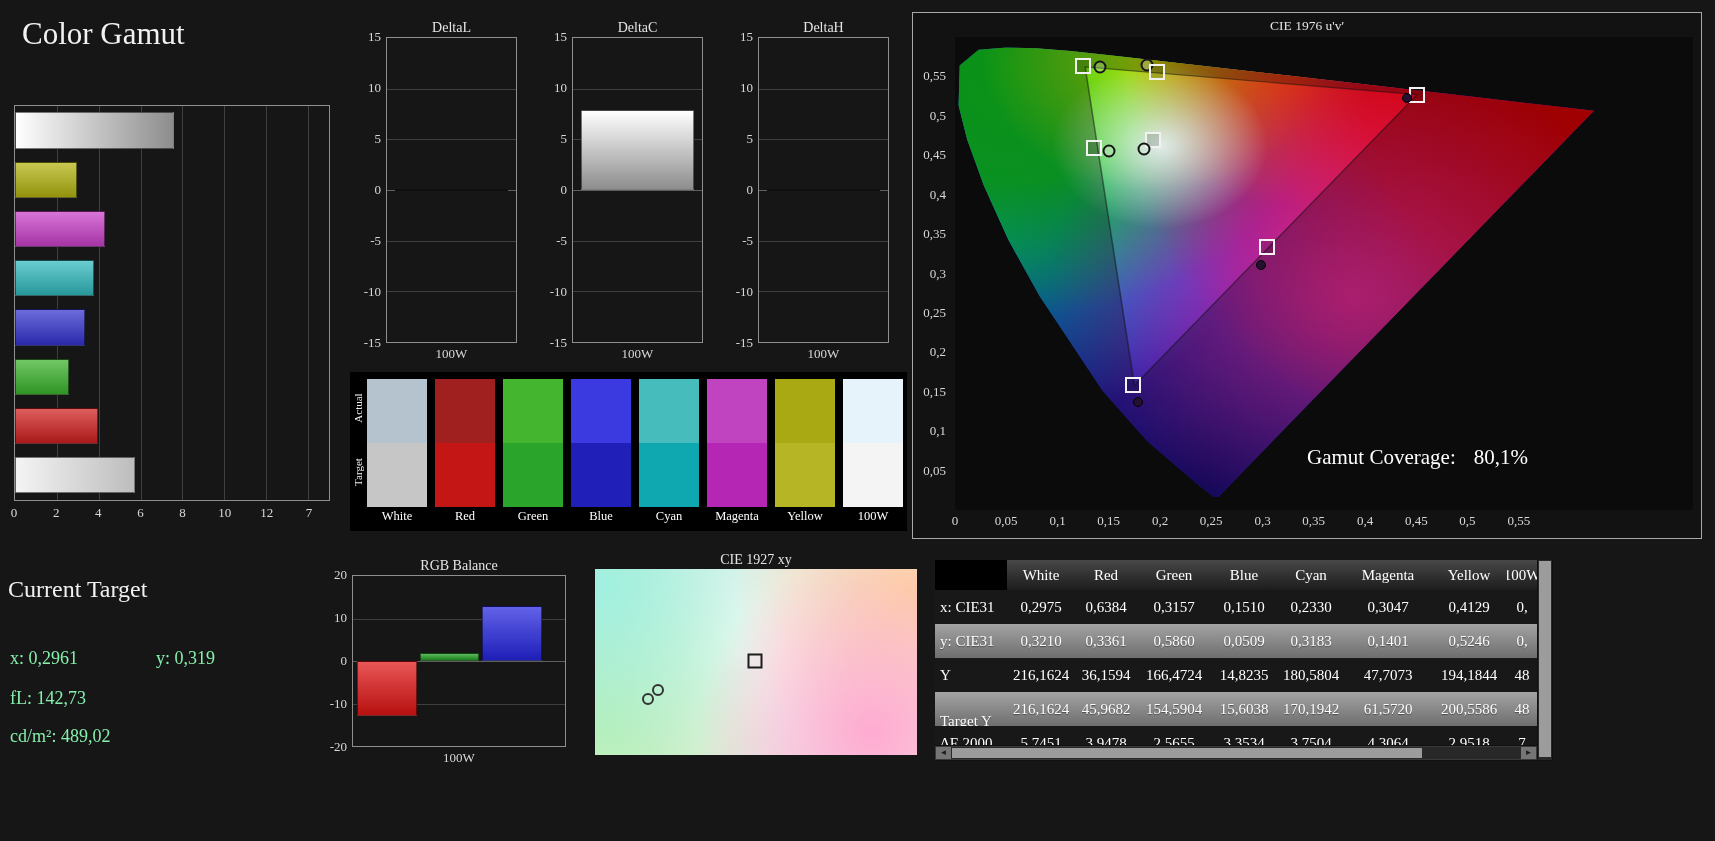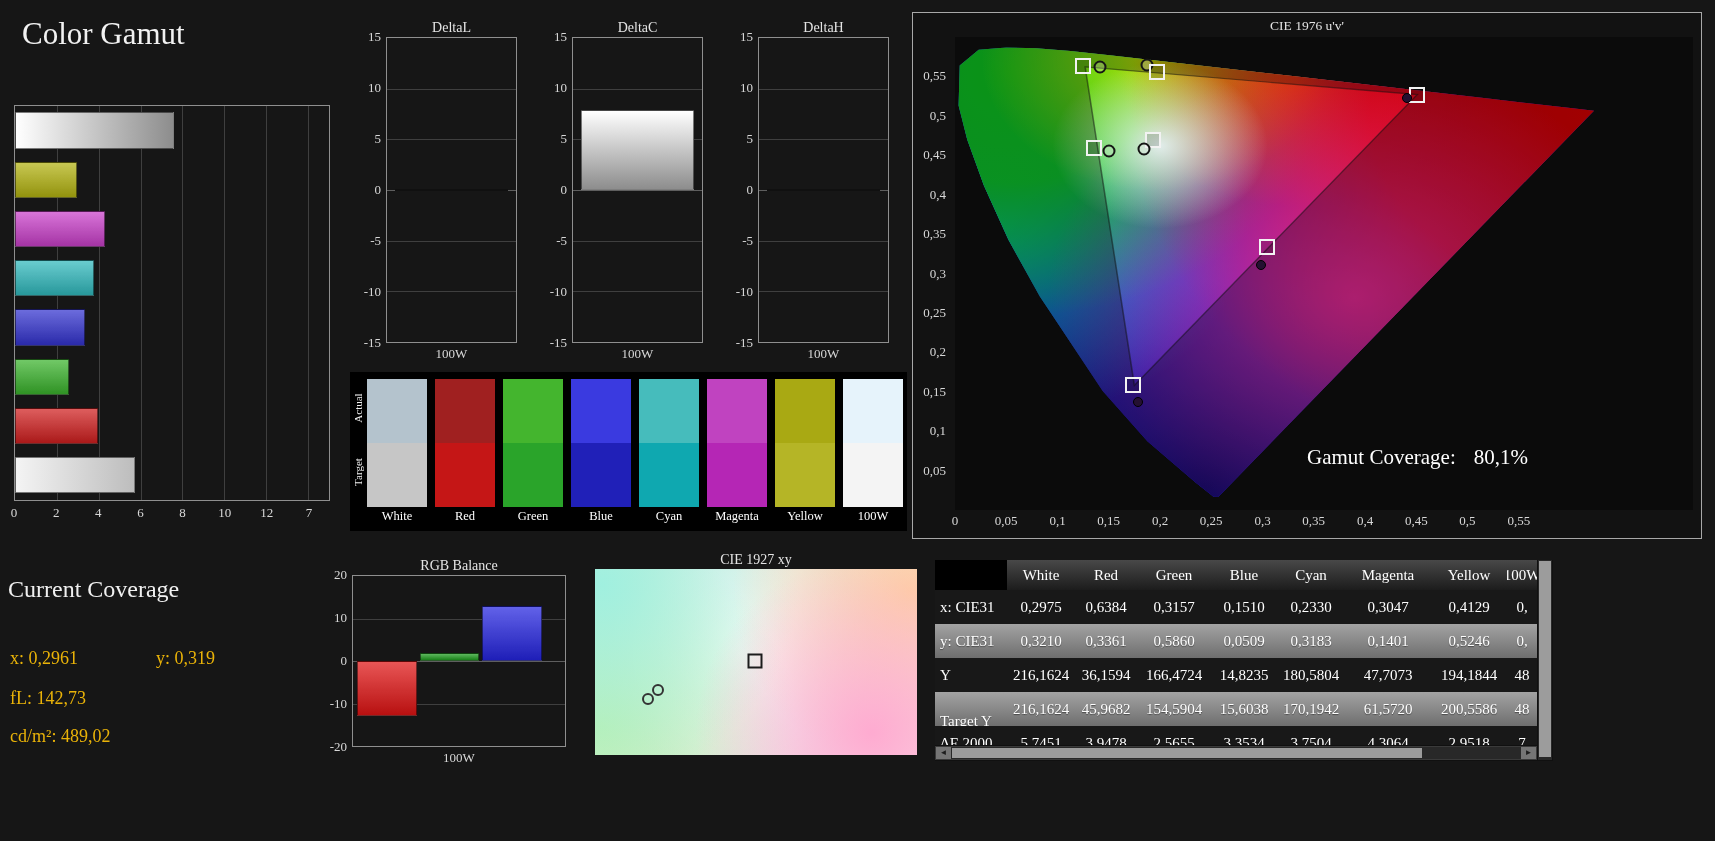--- a/index.html
+++ b/index.html
@@ -15,21 +15,21 @@
   .hbar{position:absolute;left:0;height:9.2%;box-sizing:border-box;border:1px solid rgba(0,0,0,0.5);z-index:2;}
   .vbar{position:absolute;box-sizing:border-box;border:1px solid rgba(0,0,0,0.5);z-index:2;}
   .tick-label{position:absolute;top:0;transform:translateX(-50%);font-size:13px;color:#d8d8d8;white-space:nowrap;}
   .ytick{position:absolute;right:5px;transform:translateY(-50%);font-size:13px;color:#d8d8d8;white-space:nowrap;}
   .xlabel{font-size:13px;color:#d8d8d8;text-align:center;margin-top:3px;}
 
   
   #page-title{position:absolute;left:22px;top:16px;font-size:31px;color:#f2f2f2;}
   #current-reading{position:absolute;left:8px;top:576px;width:310px;}
   #cr-heading{font-size:24px;color:#f0f0f0;}
-  .cr-line{position:absolute;font-size:18px;color:#eab308;white-space:nowrap;}
+  .cr-line{position:absolute;font-size:18px;color:#86efac;white-space:nowrap;}
   #cr-x{left:2px;top:72px;} #cr-y{left:148px;top:72px;}
   #cr-fl{left:2px;top:112px;} #cr-cd{left:2px;top:150px;}
 
   
   #deltae-block{position:absolute;left:14px;top:86px;width:317px;height:445px;}
   #deltae-plot{position:absolute;left:0;top:19px;width:316px;height:396px;}
   #deltae-xaxis{position:absolute;left:0;top:419px;width:316px;height:16px;}
 
   
   #delta-trio{position:absolute;left:352px;top:18px;width:558px;height:352px;display:flex;}
@@ -362,21 +362,21 @@
         <span class="tick-label" style="left: 41.6667%;">0,3</span>
         <span class="tick-label" style="left: 48.6111%;">0,35</span>
         <span class="tick-label" style="left: 55.5556%;">0,4</span>
         <span class="tick-label" style="left: 62.5%;">0,45</span>
         <span class="tick-label" style="left: 69.4444%;">0,5</span>
         <span class="tick-label" style="left: 76.3889%;">0,55</span>
       </div>
   </section>
 
   <section id="current-reading">
-    <div id="cr-heading">Current Coverage</div>
+    <div id="cr-heading">Current Target</div>
     <div class="cr-line" id="cr-x">x: 0,2961</div>
     <div class="cr-line" id="cr-y">y: 0,319</div>
     <div class="cr-line" id="cr-fl">fL: 142,73</div>
     <div class="cr-line" id="cr-cd">cd/m²: 489,02</div>
   </section>
 
   <div id="rgb-block" class="mini-chart">
     <div class="chart-title">RGB Balance</div>
     <div class="mini-body">
       <div class="yaxis">

